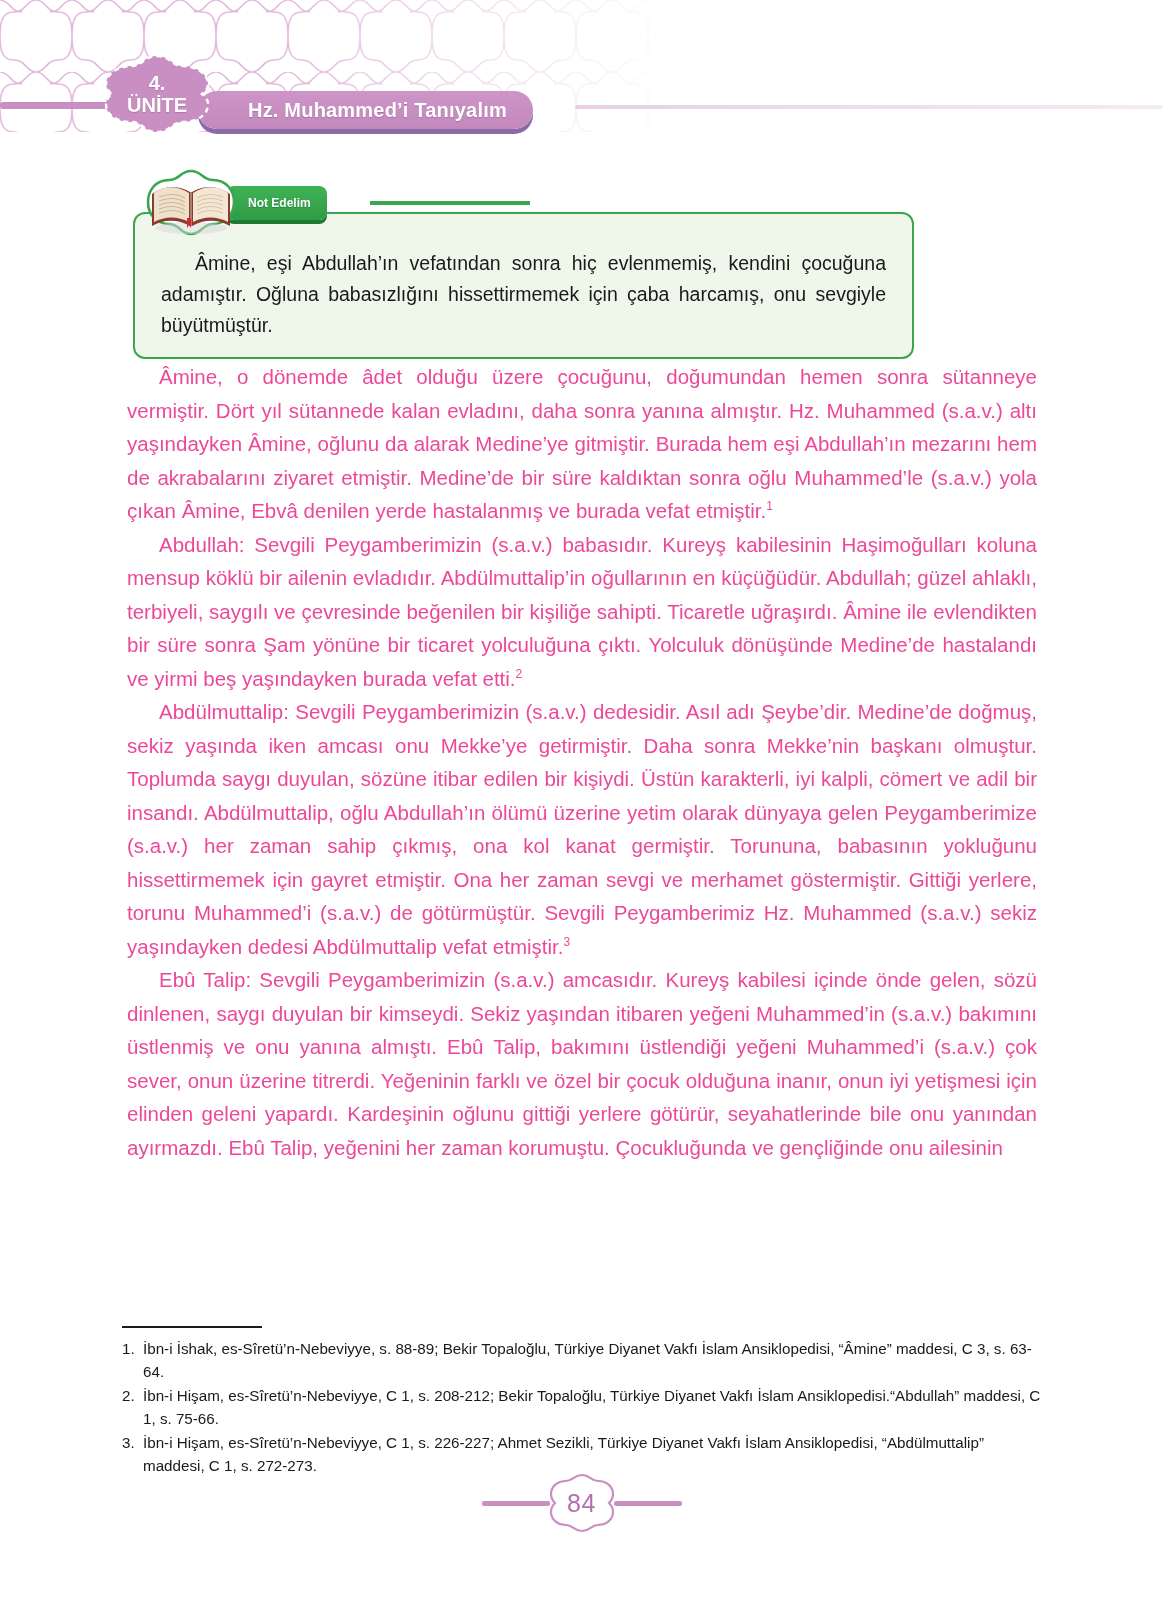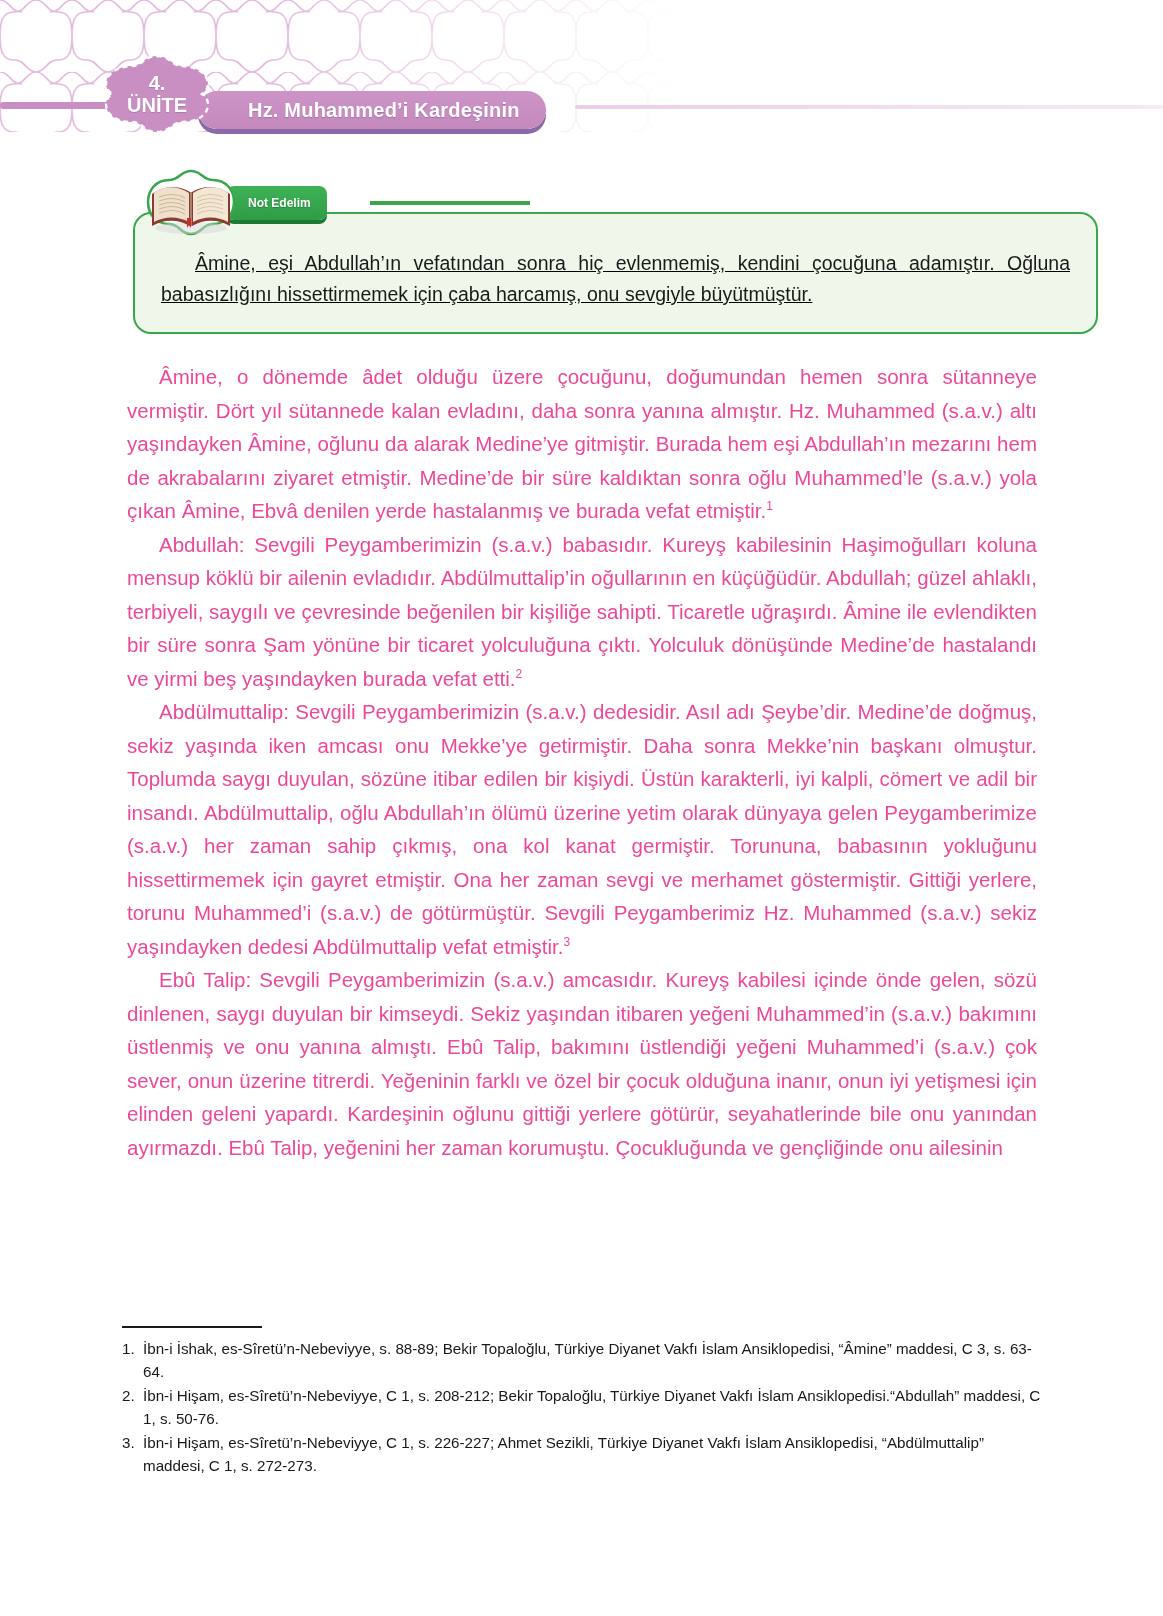--- a/index.html
+++ b/index.html
@@ -118,27 +118,26 @@
     font-size: 20px;
     line-height: 22px;
     text-shadow: 0 1px 1px rgba(110,70,105,.3);
   }
 
   
   .note-box {
     position: absolute;
     left: 133px;
     top: 212px;
-    width: 965px;
+    width: 781px;
     min-height: 122px;
     background: #eef7ea;
     border: 2.5px solid #3aa64e;
-    border-radius: 18px;
+    border-radius: 12px;
     padding: 34px 26px 16px 26px;
-    text-decoration: underline;
   }
   .note-text {
     font-size: 19.5px;
     line-height: 31px;
     color: #1a1a1a;
     text-align: justify;
     text-indent: 34px;
     hyphens: none;
   }
 
@@ -286,21 +285,21 @@
       <rect x="-40" y="-30" width="860" height="200" fill="url(#quat)"></rect>
     </svg>
   </div>
 
   <div class="unit-header">
     <div class="unit-rule-left"></div>
     <div class="unit-rule-right"></div>
   </div>
 
   <div class="unit-banner">
-    <span class="unit-banner-title">Hz. Muhammed’i Kardeşinin</span>
+    <span class="unit-banner-title">Hz. Muhammed’i Tanıyalım</span>
   </div>
 
   <div class="unit-badge">
     <svg width="118" height="80" viewBox="0 0 118 80" xmlns="http://www.w3.org/2000/svg">
       <path d="M59 2
                C72 2 74 12 84 12 C98 12 110 20 110 30 C110 36 104 40 104 40
                C104 40 110 44 110 50 C110 62 98 68 84 68 C74 68 72 78 59 78
                C46 78 44 68 34 68 C20 68 8 62 8 50 C8 44 14 40 14 40
                C14 40 8 36 8 30 C8 20 20 12 34 12 C44 12 46 2 59 2 Z" fill="#c98fc3" stroke="#ffffff" stroke-width="2.4" stroke-dasharray="5 4"></path>
     </svg>
@@ -382,23 +381,36 @@
   <div class="footnotes">
     <div class="footnote-rule"></div>
 
     <div class="footnote">
       <span class="footnote-num">1.</span>
       <span class="footnote-text">İbn-i İshak, es-Sîretü’n-Nebeviyye, s. 88-89; Bekir Topaloğlu, Türkiye Diyanet Vakfı İslam Ansiklopedisi, “Âmine” maddesi, C 3, s. 63-64.</span>
     </div>
 
     <div class="footnote">
       <span class="footnote-num">2.</span>
-      <span class="footnote-text">İbn-i Hişam, es-Sîretü’n-Nebeviyye, C 1, s. 208-212; Bekir Topaloğlu, Türkiye Diyanet Vakfı İslam Ansiklopedisi.“Abdullah” maddesi, C 1, s. 50-76.</span>
+      <span class="footnote-text">İbn-i Hişam, es-Sîretü’n-Nebeviyye, C 1, s. 208-212; Bekir Topaloğlu, Türkiye Diyanet Vakfı İslam Ansiklopedisi.“Abdullah” maddesi, C 1, s. 75-66.</span>
     </div>
 
     <div class="footnote">
       <span class="footnote-num">3.</span>
       <span class="footnote-text">İbn-i Hişam, es-Sîretü’n-Nebeviyye, C 1, s. 226-227; Ahmet Sezikli,  Türkiye Diyanet Vakfı İslam Ansiklopedisi, “Abdülmuttalip” maddesi, C 1, s. 272-273.</span>
     </div>
   </div>
 
+  <div class="page-footer">
+    <div class="pf-rule"></div>
+    <div class="pf-cloud">
+      <svg width="70" height="62" viewBox="0 0 70 62" xmlns="http://www.w3.org/2000/svg">
+        <path d="M35 3 C43 3 44 9 51 9 C60 9 66 15 66 22 C66 27 62 31 62 31
+                 C62 31 66 35 66 40 C66 47 60 53 51 53 C44 53 43 59 35 59
+                 C27 59 26 53 19 53 C10 53 4 47 4 40 C4 35 8 31 8 31
+                 C8 31 4 27 4 22 C4 15 10 9 19 9 C26 9 27 3 35 3 Z" fill="#ffffff" stroke="#c98fc3" stroke-width="2.2"></path>
+      </svg>
+      <span class="pf-num">84</span>
+    </div>
+    <div class="pf-rule"></div>
+  </div>
 
 </div>
 
 </body></html>

